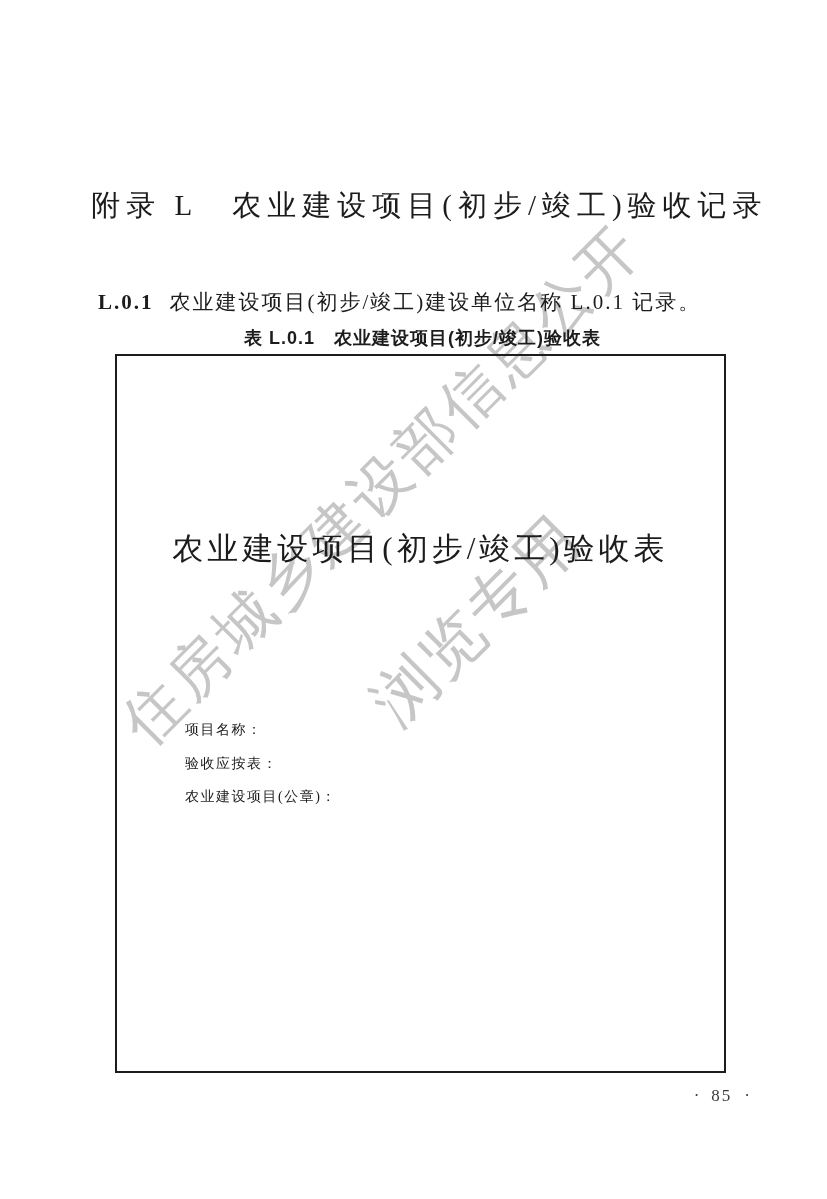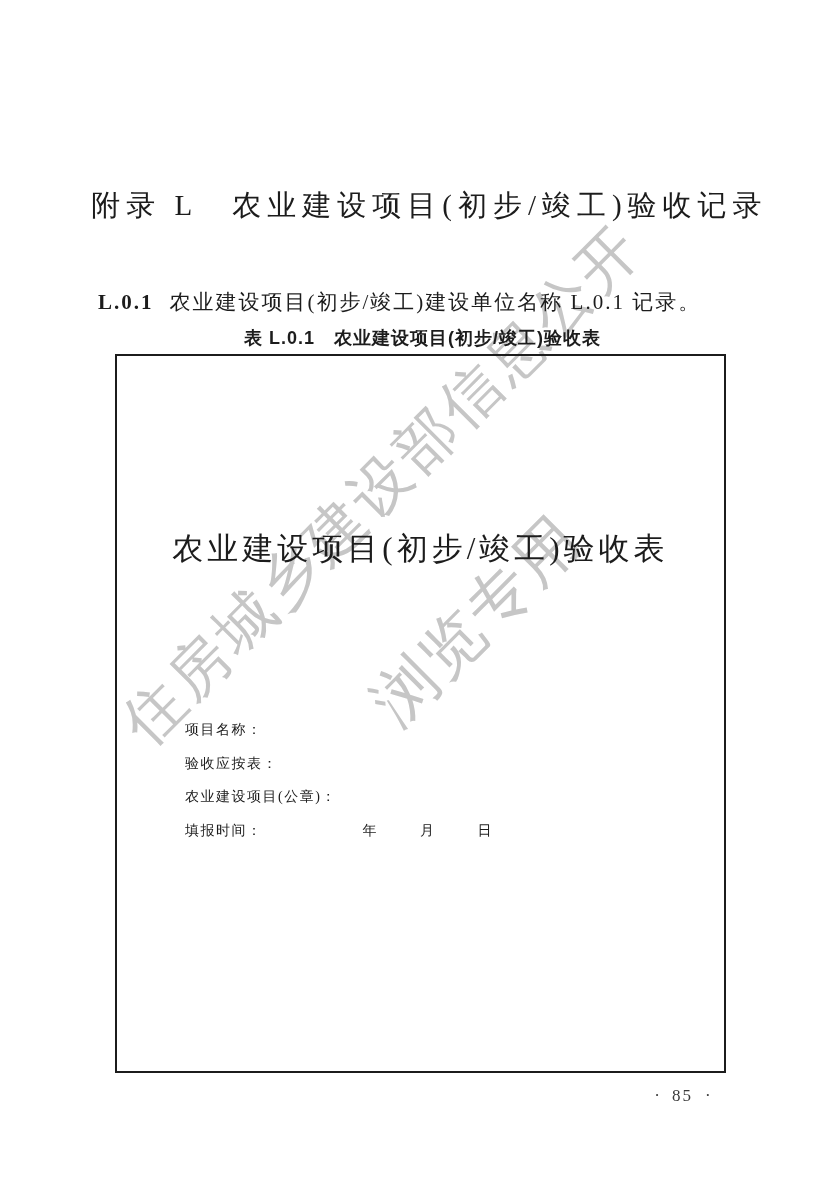--- a/index.html
+++ b/index.html
@@ -119,21 +119,21 @@
   .date-year  { margin-left: 100px; }
   .date-month { margin-left: 42px; }
   .date-day   { margin-left: 42px; }
 
   
   .page-number {
     position: absolute;
     top: 1086px;
     left: 615px;
     width: 135px;
-    text-align: center;
+    text-align: right;
     font-size: 17px;
     color: #3a3a3a;
     white-space: nowrap;
   }
   .page-number .num { margin: 0 12px; letter-spacing: 2px; }
 </style>
 </head>
 <body>
 
 <div class="page">
@@ -149,23 +149,20 @@
 
   <div class="table-caption">表 L.0.1　农业建设项目(初步/竣工)验收表</div>
 
   <div class="form-box">
     <div class="form-title">农业建设项目(初步/竣工)验收表</div>
 
     <div class="form-fields">
       <div class="form-field-row">项目名称：</div>
       <div class="form-field-row">验收应按表：</div>
       <div class="form-field-row">农业建设项目(公章)：</div>
-      <div class="form-field-row">
-        <span>填报时间：</span><span class="date-year">年</span><span class="date-month">月</span><span class="date-day">日</span>
-      </div>
     </div>
   </div>
 
   <div class="page-number">
     <span>·</span><span class="num">85</span><span>·</span>
   </div>
 
 </div>
 
 </body></html>

